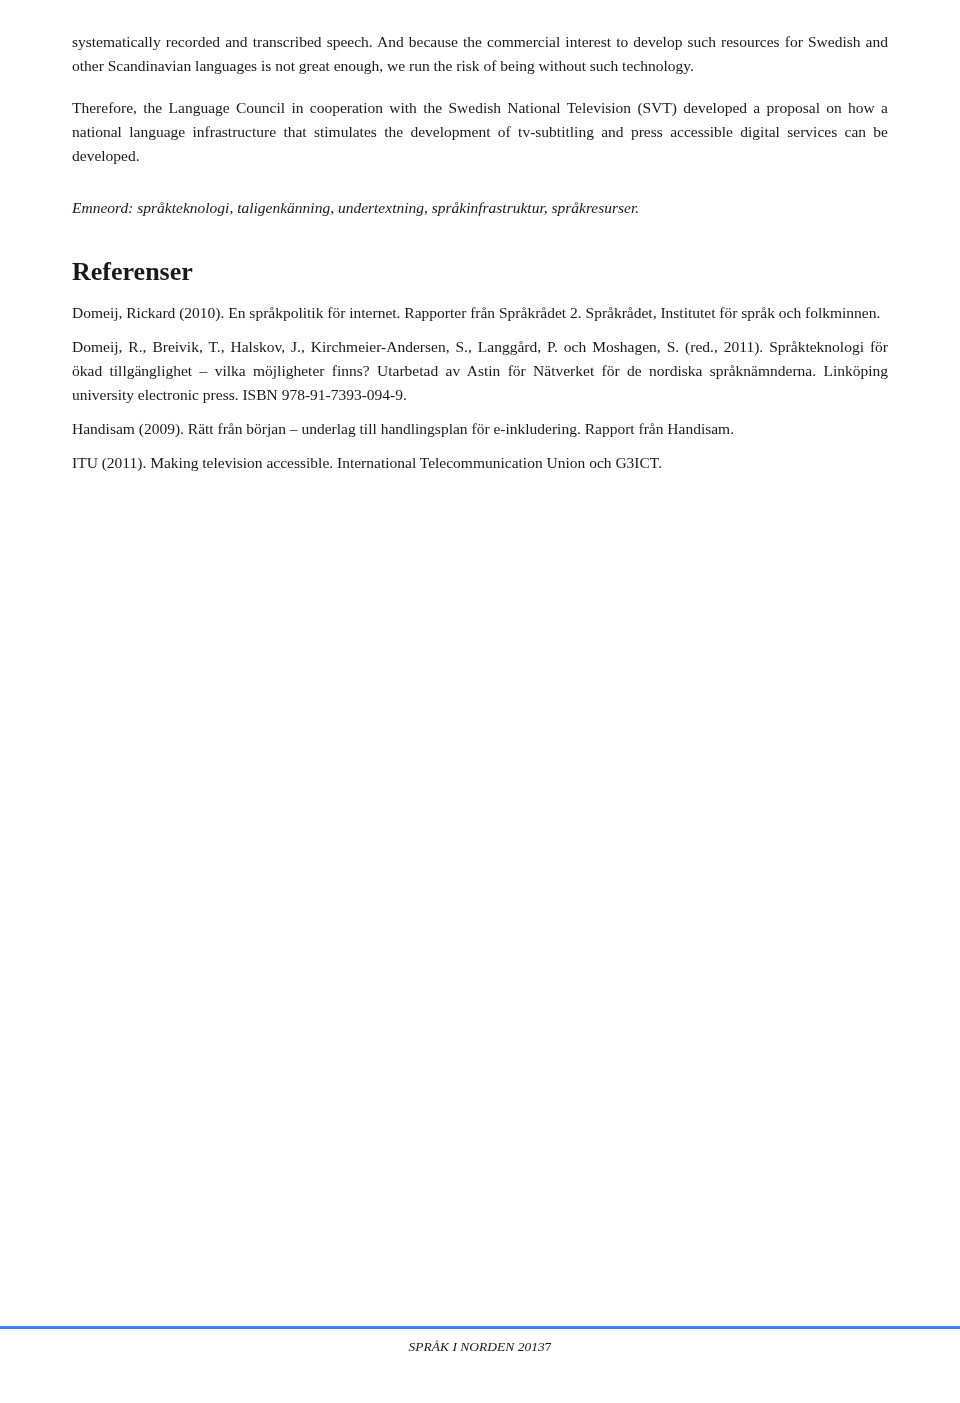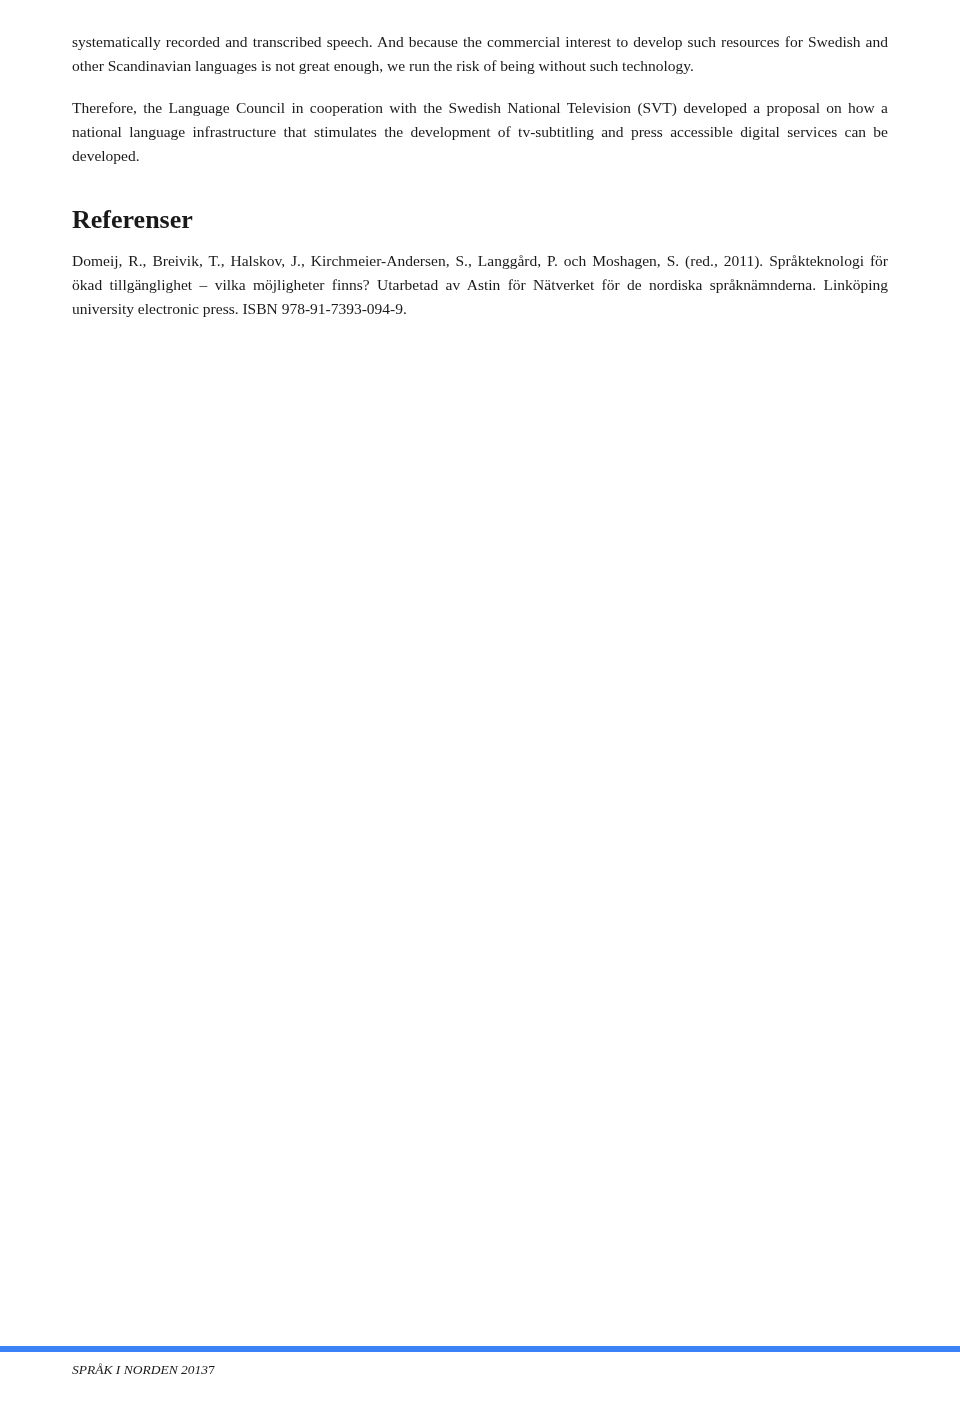--- a/index.html
+++ b/index.html
@@ -57,28 +57,28 @@
     .reference-item {
       margin-bottom: 10px;
       text-align: justify;
       hyphens: auto;
       -webkit-hyphens: auto;
       padding-left: 0;
     }
 
     .footer-bar {
       position: absolute;
-      bottom: 22px;
+      bottom: 45px;
       left: 0;
       right: 0;
       display: flex;
-      justify-content: flex-start;
+      justify-content: center;
       align-items: center;
       padding: 0 72px;
-      border-top: 6px solid #3b82f6;
+      border-top: 3px solid #3b82f6;
       padding-top: 8px;
     }
 
     .footer-left {
       font-family: Georgia, 'Times New Roman', Times, serif;
       font-size: 13.5px;
       color: #1a1a1a;
       font-style: italic;
     }
 
@@ -90,33 +90,48 @@
   </style>
 </head>
 <body>
 
 <div class="page-container">
 
   <p class="paragraph">systematically recorded and transcribed speech. And because the commercial interest to develop such resources for Swedish and other Scandinavian languages is not great enough, we run the risk of being without such technology.</p>
 
   <p class="paragraph">Therefore, the Language Council in cooperation with the Swedish National Television (SVT) developed a proposal on how a national language infrastructure that stimulates the development of tv-subtitling and press accessible digital services can be developed.</p>
 
+  <div class="emneord-section">
+    <p class="emneord-text">
+      <span>Emneord:</span>
+      <span>språkteknologi, taligenkänning, undertextning, språkinfrastruktur, språkresurser.</span>
+    </p>
+  </div>
 
   <div class="references-section">
     <h2 class="references-heading">Referenser</h2>
 
 
 
+    <div class="reference-item">
+      <span>Domeij, Rickard (2010). En språkpolitik för internet. Rapporter från Språkrådet 2. Språkrådet, Institutet för språk och folkminnen.</span>
+    </div>
 
     <div class="reference-item">
       <span>Domeij, R., Breivik, T., Halskov, J., Kirchmeier-Andersen, S., Langgård, P. och Moshagen, S. (red., 2011). Språkteknologi för ökad tillgänglighet – vilka möjligheter finns? Utarbetad av Astin för Nätverket för de nordiska språknämnderna. Linköping university electronic press. ISBN 978-91-7393-094-9.</span>
     </div>
 
+    <div class="reference-item">
+      <span>Handisam (2009). Rätt från början – underlag till handlingsplan för e-inkludering. Rapport från Handisam.</span>
+    </div>
 
 
+    <div class="reference-item">
+      <span>ITU (2011). Making television accessible. International Telecommunication Union och G3ICT.</span>
+    </div>
 
   </div>
 
   <div class="footer-bar">
     <span class="footer-left">SPRÅK I NORDEN 2013</span>
     <span class="footer-right">7</span>
   </div>
 
 </div>
 

